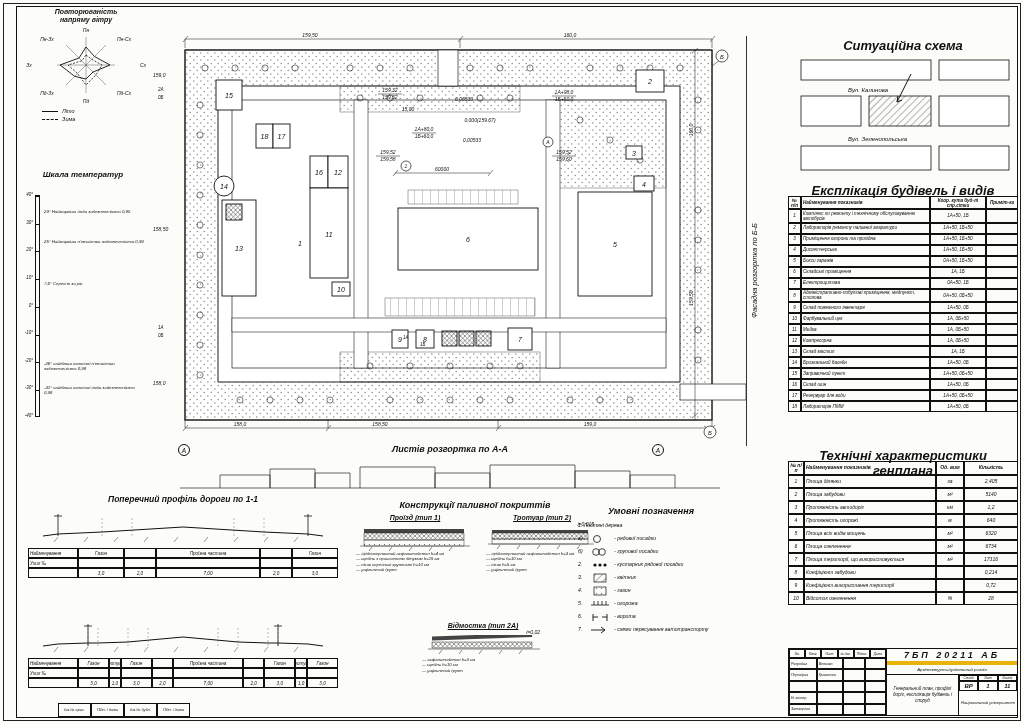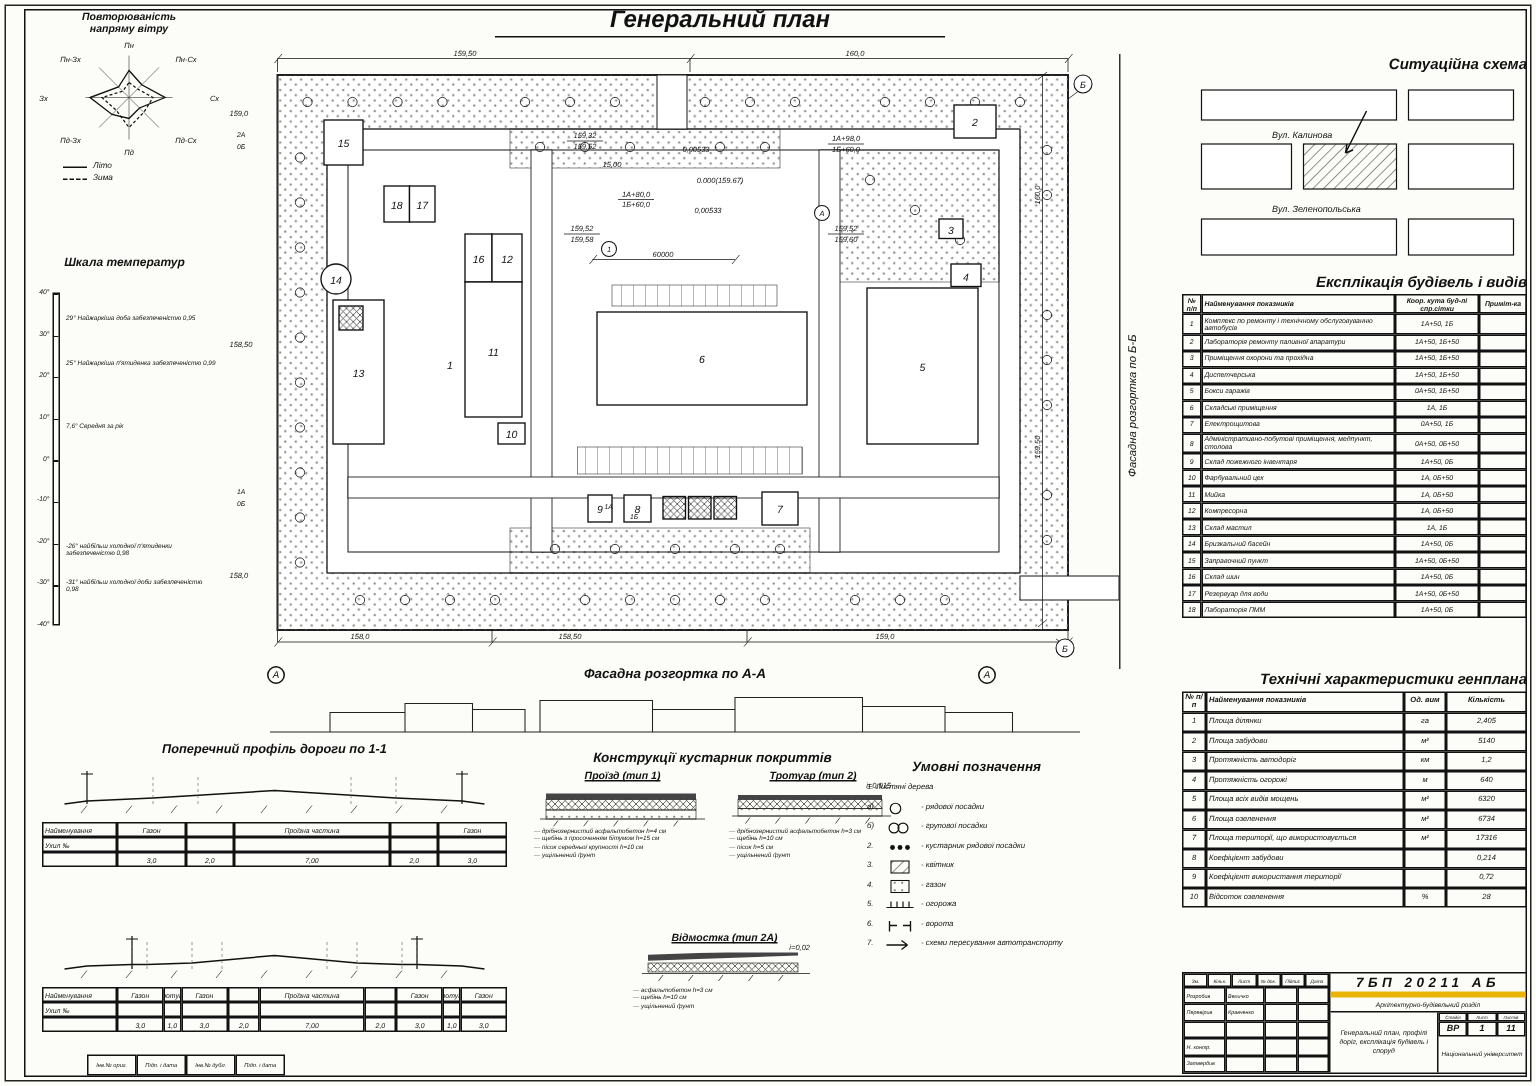--- a/index.html
+++ b/index.html
@@ -24,21 +24,21 @@
   .tticks{position:absolute;left:0;top:22px;width:13px;height:226px;display:flex;flex-direction:column;justify-content:space-between;text-align:right;font-size:4.5px;font-style:italic}
   .tbar{position:absolute;left:15px;top:25px;width:5px;height:222px;border:1px solid #111;background:repeating-linear-gradient(to bottom,#111 0 .8px,transparent .8px 27.75px)}
   .tnote{position:absolute;left:24px;width:100px;font-size:4.3px;font-style:italic;line-height:1.15}
   
   .vline{position:absolute;left:746px;top:36px;height:410px;border-left:1px solid #333}
   .facade-bb{position:absolute;left:750px;top:318px;width:165px;font-size:7.5px;font-style:italic;transform:rotate(-90deg);transform-origin:0 0;white-space:nowrap}
   .facade-row{position:absolute;left:150px;top:444px;width:596px;height:14px}
   .acirc{position:absolute;width:12px;height:12px;border:1px solid #111;border-radius:50%;font-size:6.5px;font-style:italic;display:flex;align-items:center;justify-content:center}
   .facade-aa{position:absolute;left:170px;width:260px;text-align:center;font-size:9px;font-style:italic;font-weight:bold}
   
-  .rtitle{position:absolute;width:230px;text-align:right;font-size:10px;font-style:italic;font-weight:bold}
+  .rtitle{position:absolute;width:230px;text-align:center;font-size:13px;font-style:italic;font-weight:bold}
   
   .tbl{position:absolute;font-style:italic}
   .trow{display:flex;align-items:stretch}
   .td{border:.5px solid #111;display:flex;align-items:center;justify-content:center;text-align:center;padding:.5px 1px;line-height:1.12}
   .expl .td{font-size:4.6px}
   .expl .c-n{width:13px;flex:none}
   .expl .c-name{width:129px;flex:none;justify-content:flex-start;text-align:left}
   .expl .c-coord{width:56px;flex:none}
   .expl .c-note{width:32px;flex:none}
   .expl .trow{min-height:11px}
@@ -90,21 +90,20 @@
   .misc{position:absolute;left:58px;top:703px;display:flex}
   .misc div{width:33px;height:14px;border:.5px solid #111;font-size:3.8px;font-style:italic;display:flex;align-items:center;justify-content:center;text-align:center;line-height:1.1}
 </style>
 </head>
 <body>
 
 <div class="sheet">
   <div class="frame-outer"></div>
   <div class="frame-inner"></div>
 
-  <div class="page-title">Генеральний план</div>
 
   <div class="wind">
     <div class="wind-title">
       <span>Повторюваність</span><br>
       <span>напряму вітру</span>
     </div>
     <svg width="132" height="82" viewBox="0 0 132 82">
       <g stroke="#333" stroke-width="0.4">
         <line x1="37" y1="41" x2="95" y2="41"></line>
           <line x1="66" y1="13" x2="66" y2="69"></line>
@@ -349,21 +348,21 @@
       <circle cx="398" cy="112" r="5" fill="#fff" stroke="#111" stroke-width="0.7"></circle>
       <text x="398" y="114.2" font-size="5" text-anchor="middle">А</text>
     </g>
   </svg>
 
   <div class="vline"></div>
   <div class="facade-bb">Фасадна розгортка по Б-Б</div>
 
   <div class="facade-row">
     <div class="acirc" style="left:28px;top:0">А</div>
-    <div class="facade-aa">Фасадна розгортка по А-А</div>
+    <div class="facade-aa">Листів розгортка по А-А</div>
     <div class="acirc" style="left:502px;top:0">А</div>
   </div>
   <svg class="abs" style="left:160px;top:458px" width="576" height="34" viewBox="0 0 576 34">
     <path d="M20,30H560 M60,30V17h50v13 M110,30V11h45v19 M155,30V15h35v15 M200,30V9h75v21 M275,30V15h55v15 M330,30V7h85v23 M415,30V13h55v17 M470,30V17h45v13" fill="none" stroke="#222" stroke-width="0.7"></path>
   </svg>
 
   <div class="rtitle" style="left:788px;top:38px">Ситуаційна схема</div>
   <svg class="abs" style="left:793px;top:52px" width="225" height="126" viewBox="0 0 225 126">
     <g fill="#fff" stroke="#111" stroke-width="0.8">
       <rect x="8" y="8" width="130" height="20"></rect>
@@ -639,21 +638,21 @@
         <div class="pcell" style="flex-grow: 3;">3,0</div>
         <div class="pcell" style="flex-grow: 2;">2,0</div>
         <div class="pcell" style="flex-grow: 7;">7,00</div>
         <div class="pcell" style="flex-grow: 2;">2,0</div>
         <div class="pcell" style="flex-grow: 3;">3,0</div>
         <div class="pcell" style="flex-grow: 1;">1,0</div>
         <div class="pcell" style="flex-grow: 3;">3,0</div>
     </div>
   </div>
 
-  <div class="stitle" style="left:350px;top:500px">Конструкції кустарник покриттів</div>
+  <div class="stitle" style="left:350px;top:500px">Конструкції паливної покриттів</div>
   <div class="surf" style="left:352px;top:514px;width:126px">
     <div class="surf-name">Проїзд (тип 1)</div>
     <div class="surf-slope"></div>
     <svg width="126" height="24" viewBox="0 0 126 24">
       <rect x="12" y="2" width="100" height="4" fill="#444"></rect>
       <rect x="12" y="6" width="100" height="7" fill="url(#xh)" stroke="#111" stroke-width="0.4"></rect>
       <rect x="12" y="13" width="100" height="6" fill="url(#dots)" stroke="#111" stroke-width="0.4"></rect>
       <path d="M8,19H118 M20,20l-3,4 M40,20l-3,4 M60,20l-3,4 M80,20l-3,4 M100,20l-3,4" stroke="#111" stroke-width="0.5"></path>
     </svg>
     <div class="layer">дрібнозернистий асфальтобетон h=4 см</div>

